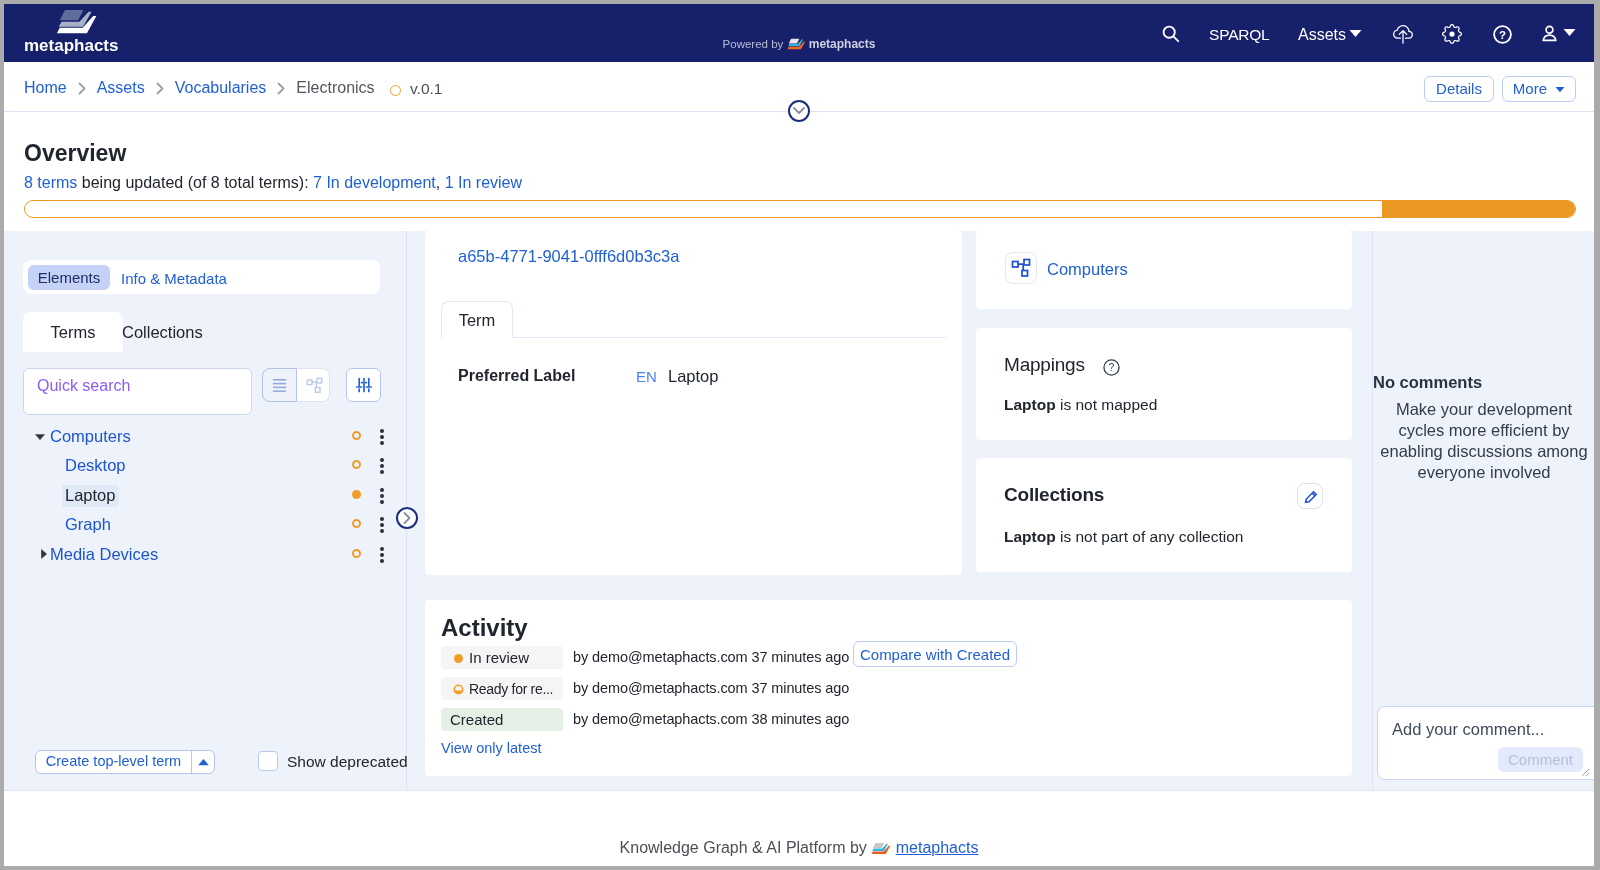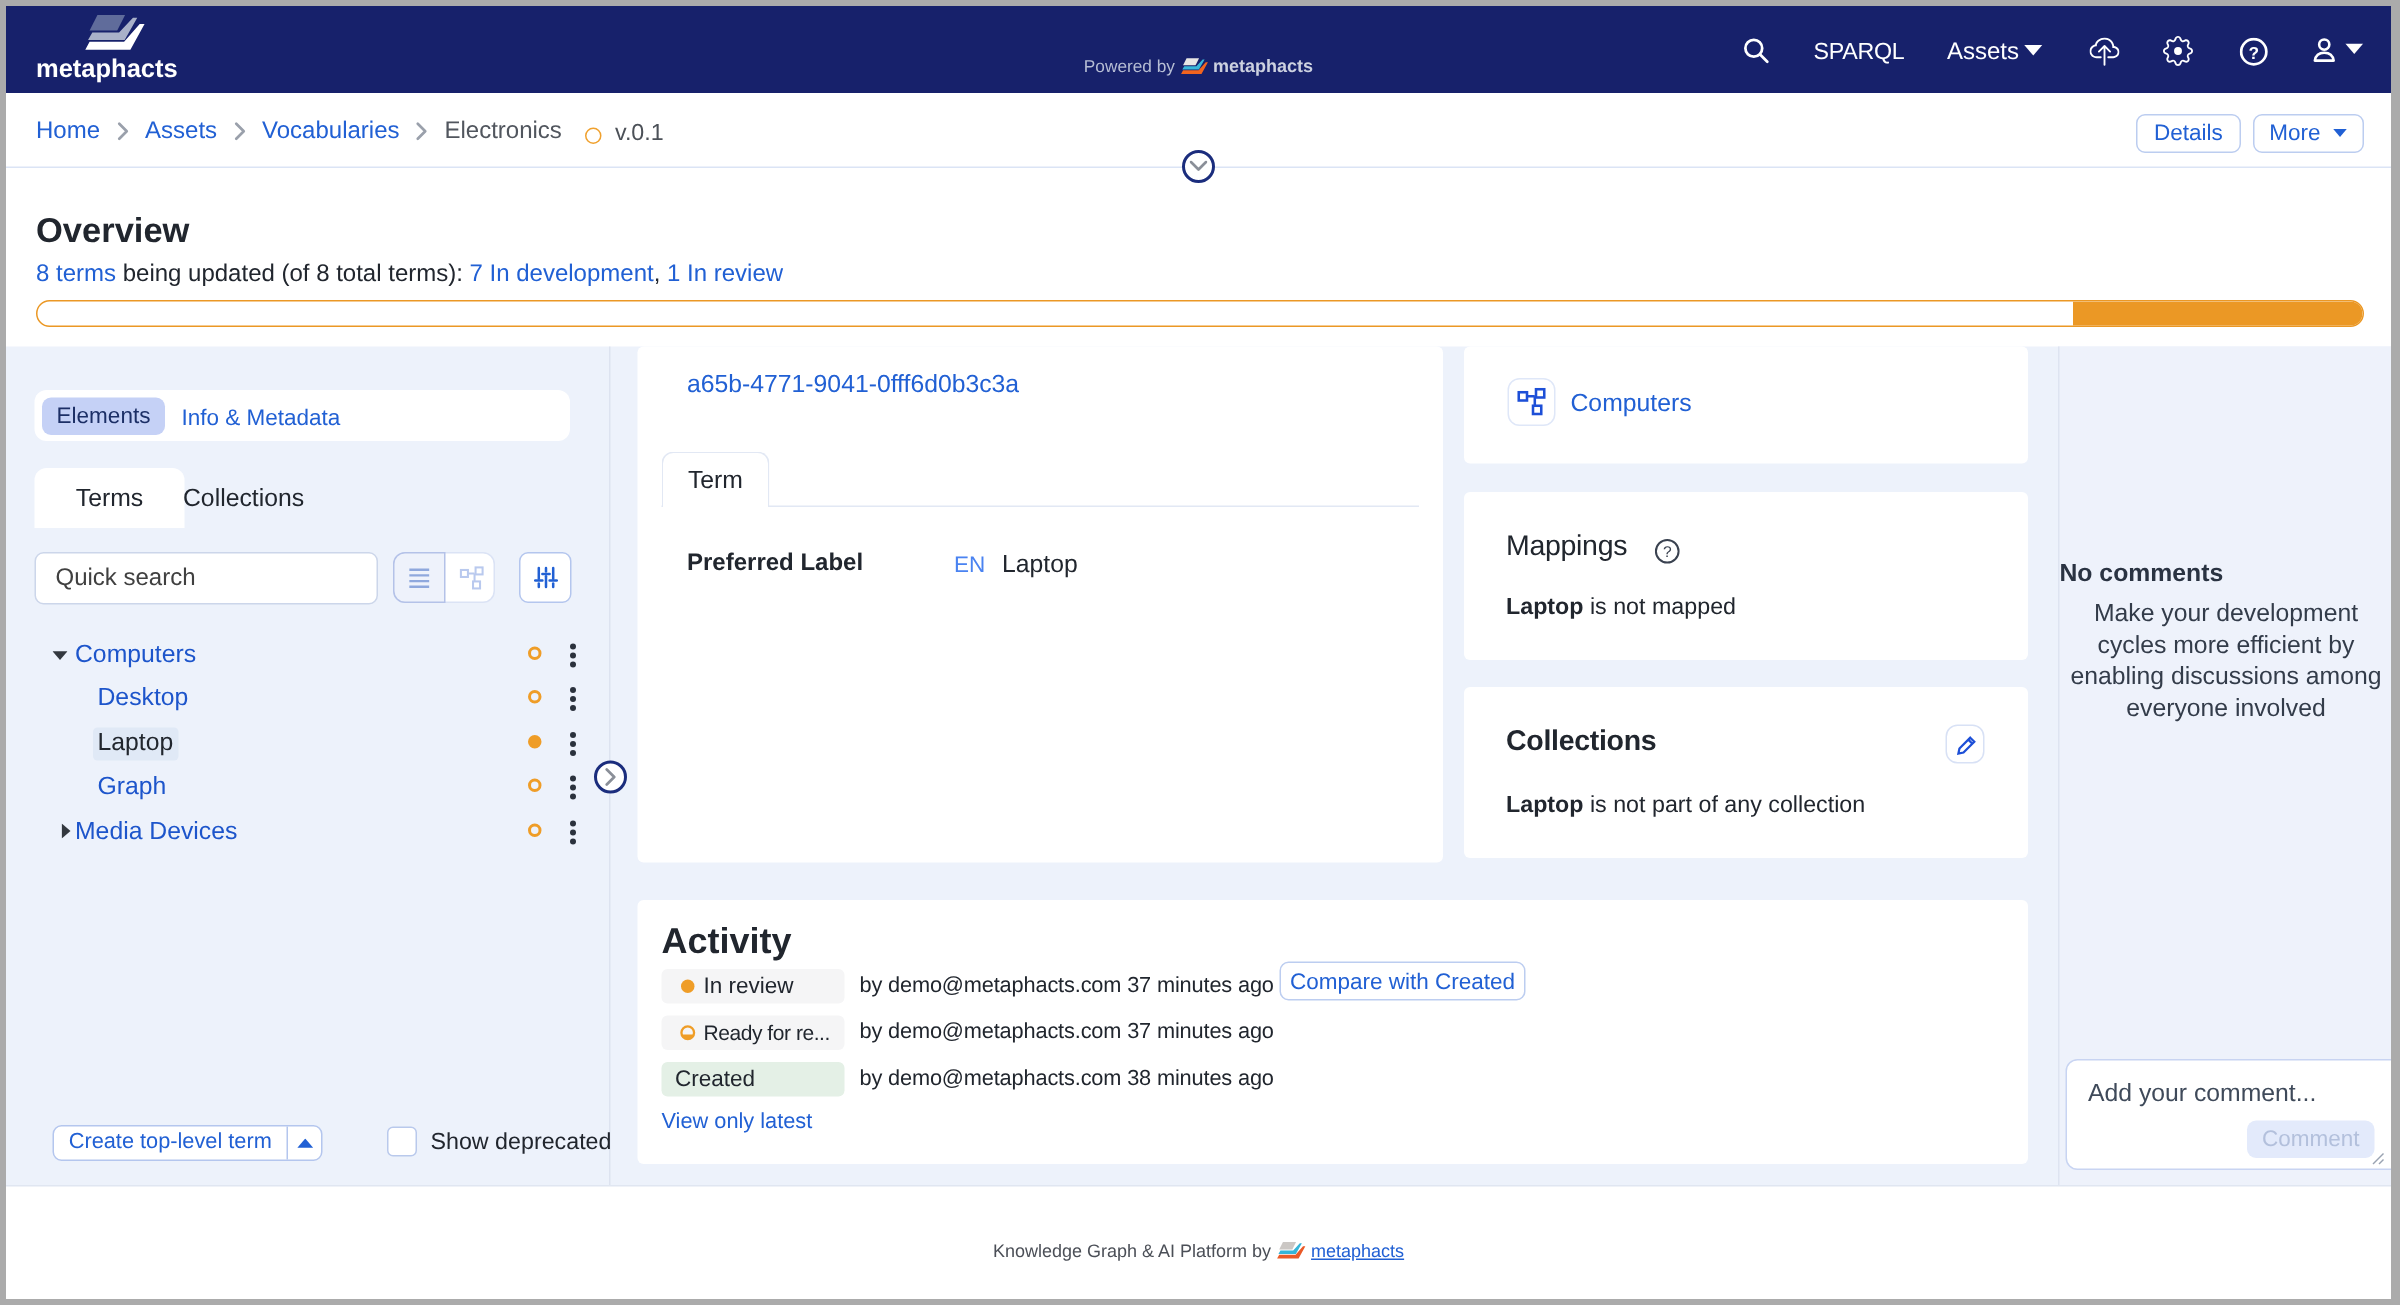--- a/index.html
+++ b/index.html
@@ -111,21 +111,21 @@
 
     <div class="abs" style="left:0;top:0;width:403px;height:559px;border-right:1px solid #dde3f0;">
 
       <div class="abs" style="left:19px;top:29px;width:357px;height:34px;background:#fff;border-radius:8px;"></div>
       <div class="abs" style="left:24px;top:34px;width:82px;height:25px;background:#c5d1f6;border-radius:6px;text-align:center;line-height:25px;font-size:15px;color:#1c2f66;">Elements</div>
       <div class="abs" style="left:117px;top:39px;font-size:15px;color:#2160d4;">Info &amp; Metadata</div>
 
       <div class="abs" style="left:19px;top:81px;width:100px;height:40px;background:#fff;border-radius:8px 8px 0 0;text-align:center;line-height:40px;font-size:16.5px;color:#21262e;">Terms</div>
       <div class="abs" style="left:118px;top:92px;font-size:16.5px;color:#21262e;">Collections</div>
 
-      <div class="abs" style="left:19px;top:137px;width:229px;height:35px;background:#fff;border:1px solid #ccd6ea;border-radius:6px;line-height:33px;color:#404040;font-size:16px;padding-left:13px;">Quick search</div>
+      <div class="abs" style="left:19px;top:137px;width:229px;height:47px;background:#fff;border:1px solid #ccd6ea;border-radius:6px;line-height:33px;color:#8b5cf6;font-size:16px;padding-left:13px;">Quick search</div>
       <div class="abs" style="left:258px;top:137px;width:68px;height:34px;background:#fff;border:1px solid #dbe3f5;border-radius:8px;">
         <div class="abs" style="left:-1px;top:-1px;width:35px;height:34px;background:#eef2fb;border:1px solid #b4c2e8;border-radius:8px 0 0 8px;"></div>
         <svg class="abs" style="left:8px;top:8px" width="17" height="17" viewBox="0 0 18 18" stroke="#8fa8dd" stroke-width="1.6">
             <line x1="2" y1="3" x2="16" y2="3"></line>
             <line x1="2" y1="7" x2="16" y2="7"></line>
             <line x1="2" y1="11" x2="16" y2="11"></line>
             <line x1="2" y1="15" x2="16" y2="15"></line>
           </svg>
         <svg class="abs" style="left:43px;top:8px" width="17" height="17" viewBox="0 0 20 20" fill="none" stroke="#b9c9ee" stroke-width="1.6">
             <rect x="1.5" y="3.5" width="5.5" height="5.5"></rect>
@@ -272,21 +272,21 @@
         <div class="abs" style="left:14px;top:13px;font-size:16.5px;color:#3f4a5a;">Add your comment...</div>
         <div class="abs" style="left:120px;top:40px;width:85px;height:25px;background:#e3eafb;border-radius:6px;text-align:center;line-height:25px;font-size:15px;color:#b3c0dc;">Comment</div>
         <svg class="abs" style="left:202px;top:60px" width="10" height="10" viewBox="0 0 10 10" stroke="#9aa3b2" stroke-width="1">
             <line x1="2" y1="9" x2="9" y2="2"></line>
             <line x1="6" y1="9" x2="9" y2="6"></line>
           </svg>
       </div>
     </div>
   </div>
   <div class="footer" id="footer">
-    <div class="abs" style="left:0;top:36px;width:1590px;text-align:center;font-size:12px;color:#4b4f57;">Knowledge Graph &amp; AI Platform by
+    <div class="abs" style="left:0;top:48px;width:1590px;text-align:center;font-size:16px;color:#4b4f57;">Knowledge Graph &amp; AI Platform by
       <svg width="20" height="13" viewBox="0 0 44 26" style="vertical-align:-2px">
           <polygon points="9.4,1 28.7,1 23.2,11.8 3.9,11.8" fill="#cbc7c4"></polygon>
           <polygon points="2.8,18.4 5.8,13.2 24.5,13.2 34.2,2.8 37.2,2.8 28.4,18.4" fill="#35b5d9"></polygon>
           <polygon points="0.9,25.2 3.9,19.6 28,19.6 38.9,7.2 42.3,7.2 32.4,25.2" fill="#ea5a28"></polygon>
         </svg>
       <a style="color:#2160d4;text-decoration:underline;">metaphacts</a>
     </div>
   </div>
 </div>
 

